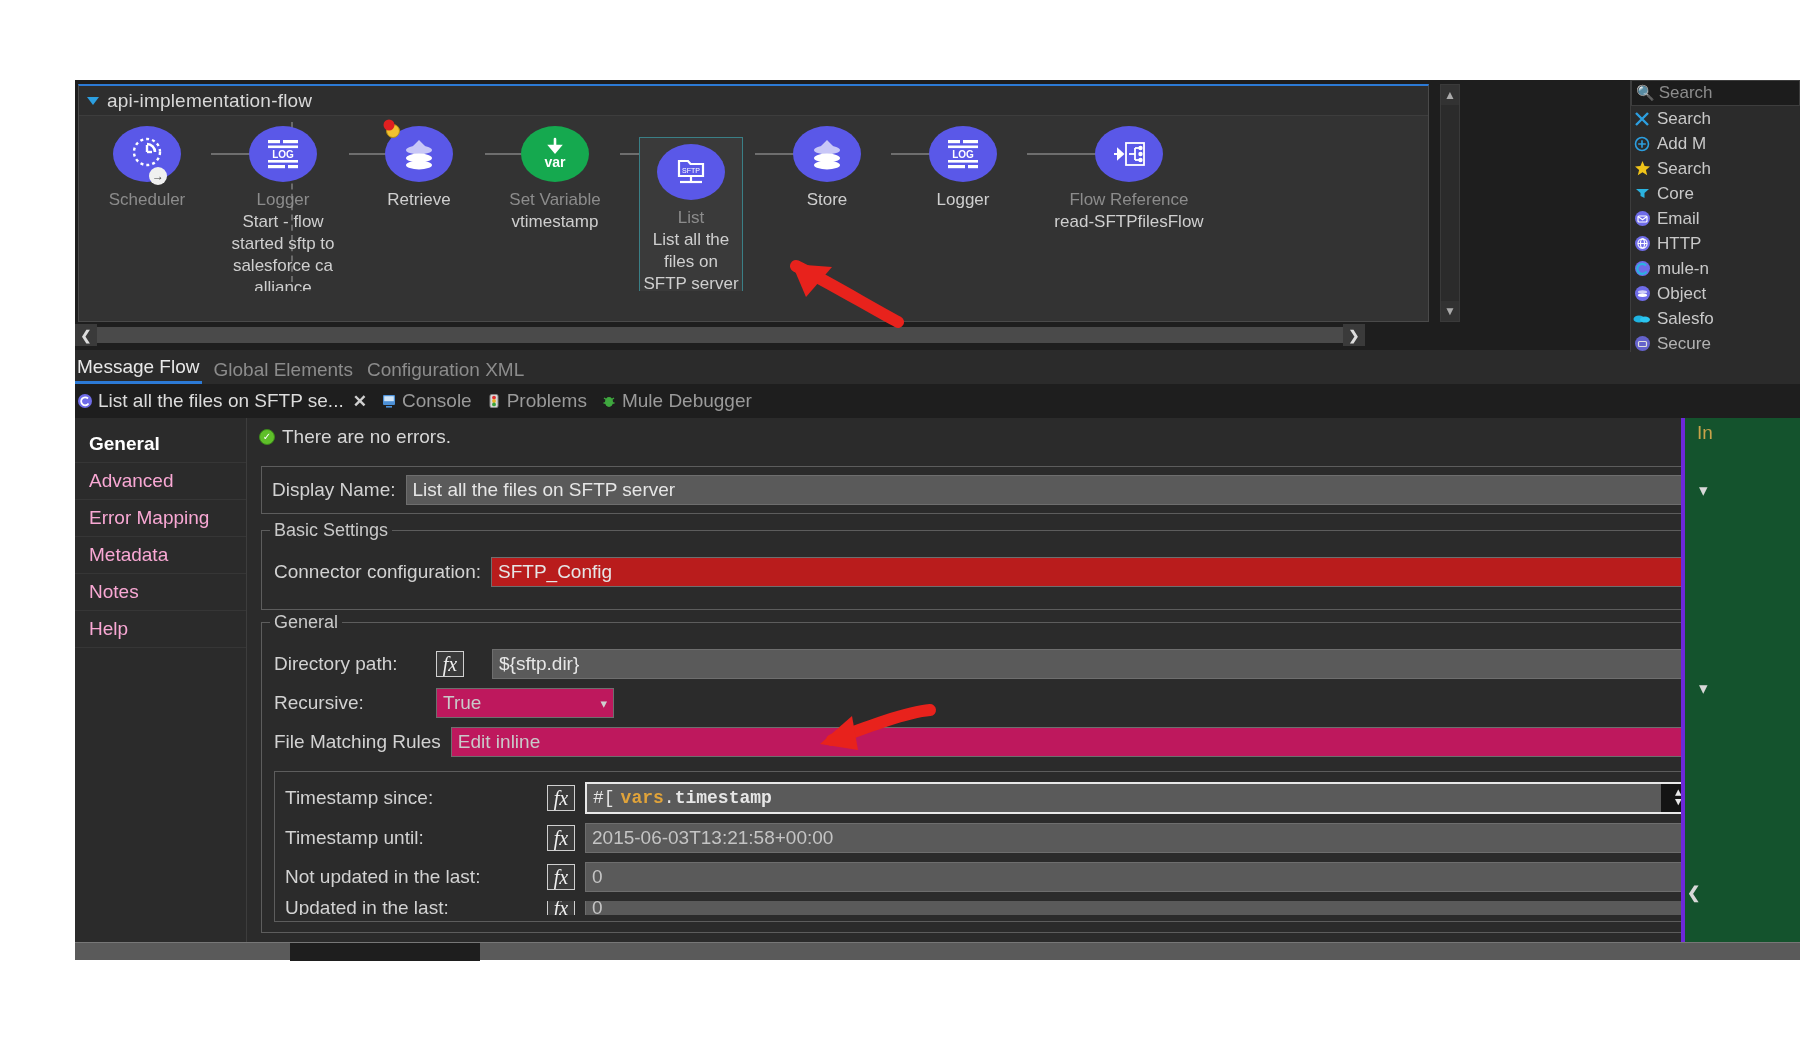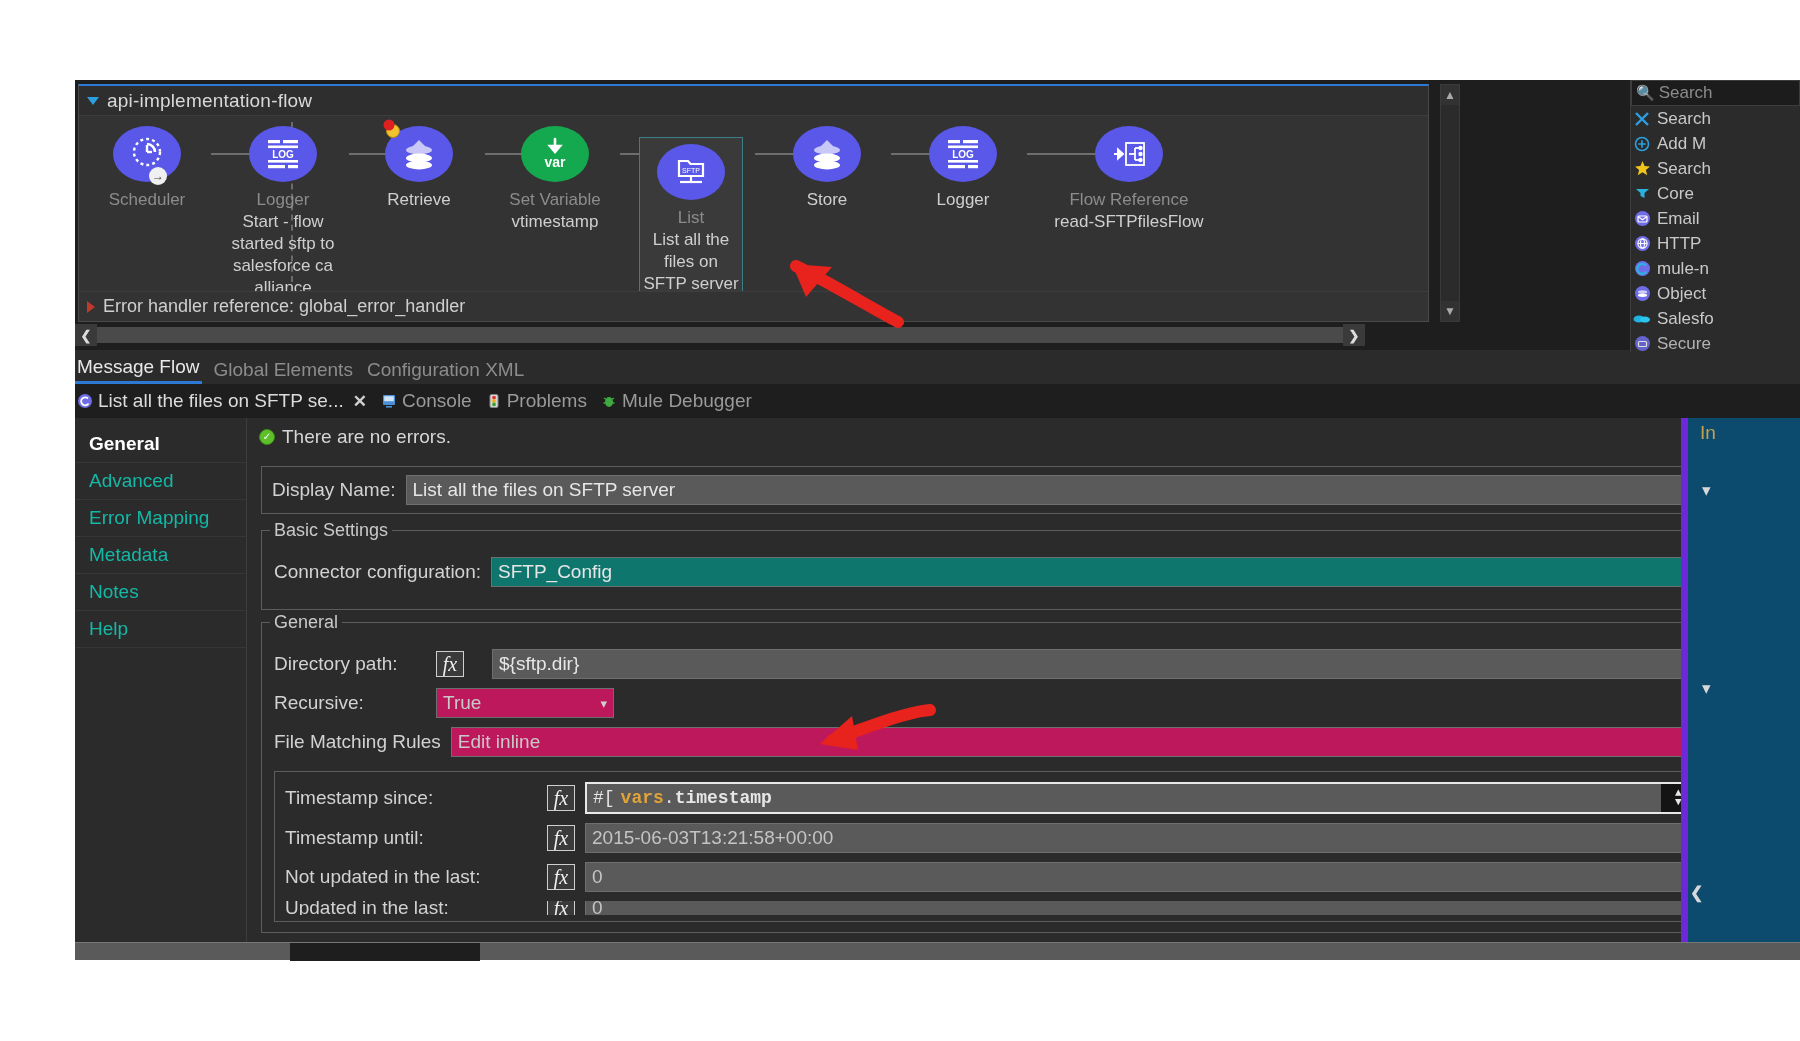--- a/index.html
+++ b/index.html
@@ -240,21 +240,21 @@
     width: 172px;
     background: #2b2b2b;
     border-right: 1px solid #3d3d3d;
     padding-top: 8px;
   }
   .nav-item {
     height: 37px;
     display: flex; align-items: center;
     padding-left: 14px;
     font-size: 19px;
-    color: #14b8a6;
+    color: #f9a8d4;
     border-bottom: 1px solid #363636;
   }
   .nav-item.active { color: #ffffff; font-weight: bold; }
 
   .props-main {
     flex: 1;
     position: relative;
     padding: 8px 0 0 12px;
     overflow: hidden;
   }
@@ -369,22 +369,22 @@
     border: 1px solid #3d3d3d;
   }
   .p-scroll .b { height: 20px; display:flex; align-items:center; justify-content:center; color:#ddd; font-size:12px; background:#1e1e1e;}
   .p-thumb { position:absolute; left:1px; right:1px; top: 20px; height: 300px; background:#4f4f4f; }
 
   
   .meta-col {
     position: absolute;
     left: 1606px; top: 338px;
     width: 119px; height: 542px;
-    background: #0c4a6e;
-    border-left: 7px solid #6d28d9;
+    background: #14532d;
+    border-left: 4px solid #6d28d9;
   }
   .meta-col .inp { font-size: 19px; color: #c8a24a; padding: 4px 0 0 12px; }
   .meta-chev { position:absolute; color:#d8d8d8; font-size: 17px; }
   .meta-lt { position:absolute; left: 2px; bottom: 58px; color:#d8d8d8; font-size:16px; font-weight:bold; }
 
   
   .bottom-strip {
     position: absolute; left: 0; bottom: 0;
     width: 1725px; height: 18px;
     background: #5a5a5a;
@@ -536,24 +536,20 @@
                 <circle cx="30.5" cy="15" r="2.2" fill="#fff"></circle>
                 <circle cx="30.5" cy="21" r="2.2" fill="#fff"></circle>
               </svg>
             </div>
             <div class="node-label">Flow Reference</div>
             <div class="node-sub">read-SFTPfilesFlow</div>
           </div>
 
         </div>
 
-        <div class="err-handler">
-          <div class="tri-right"></div>
-          <span>Error handler reference: global_error_handler</span>
-        </div>
       </div>
 
       <div class="cv-scroll">
         <div class="cv-btn">▲</div>
         <div class="cv-thumb"></div>
         <div class="cv-btn" style="position:absolute;bottom:0;">▼</div>
       </div>
 
       <div class="ch-scroll">
         <div class="ch-btn">❮</div>
@@ -737,21 +733,21 @@
           <div class="row" style="margin-bottom:0;">
             <div class="flabel">Display Name:</div>
             <div class="txt">List all the files on SFTP server</div>
           </div>
         </div>
 
         <div class="group">
           <div class="legend">Basic Settings</div>
           <div class="row" style="margin-bottom:12px;">
             <div class="flabel">Connector configuration:</div>
-            <div class="sel" style="flex:1;background:#0f766e;color:#e6e6e6;gap:40px;">
+            <div class="sel" style="flex:1;background:#b91c1c;color:#e6e6e6;gap:40px;">
               <span>SFTP_Config</span>
               <span class="cv">▾</span>
             </div>
             <span style="color:#3fbf3f;font-size:24px;font-weight:bold;line-height:1;">+</span>
             <span>
               <svg width="20" height="18" viewBox="0 0 20 18">
                   <path d="M3 14 L5 9 L14 1 L17.5 4 L9 13 Z" fill="#3fbf3f"></path>
                   <path d="M3 16 h15" stroke="#3fbf3f" stroke-width="1.6"></path>
                 </svg>
             </span>

